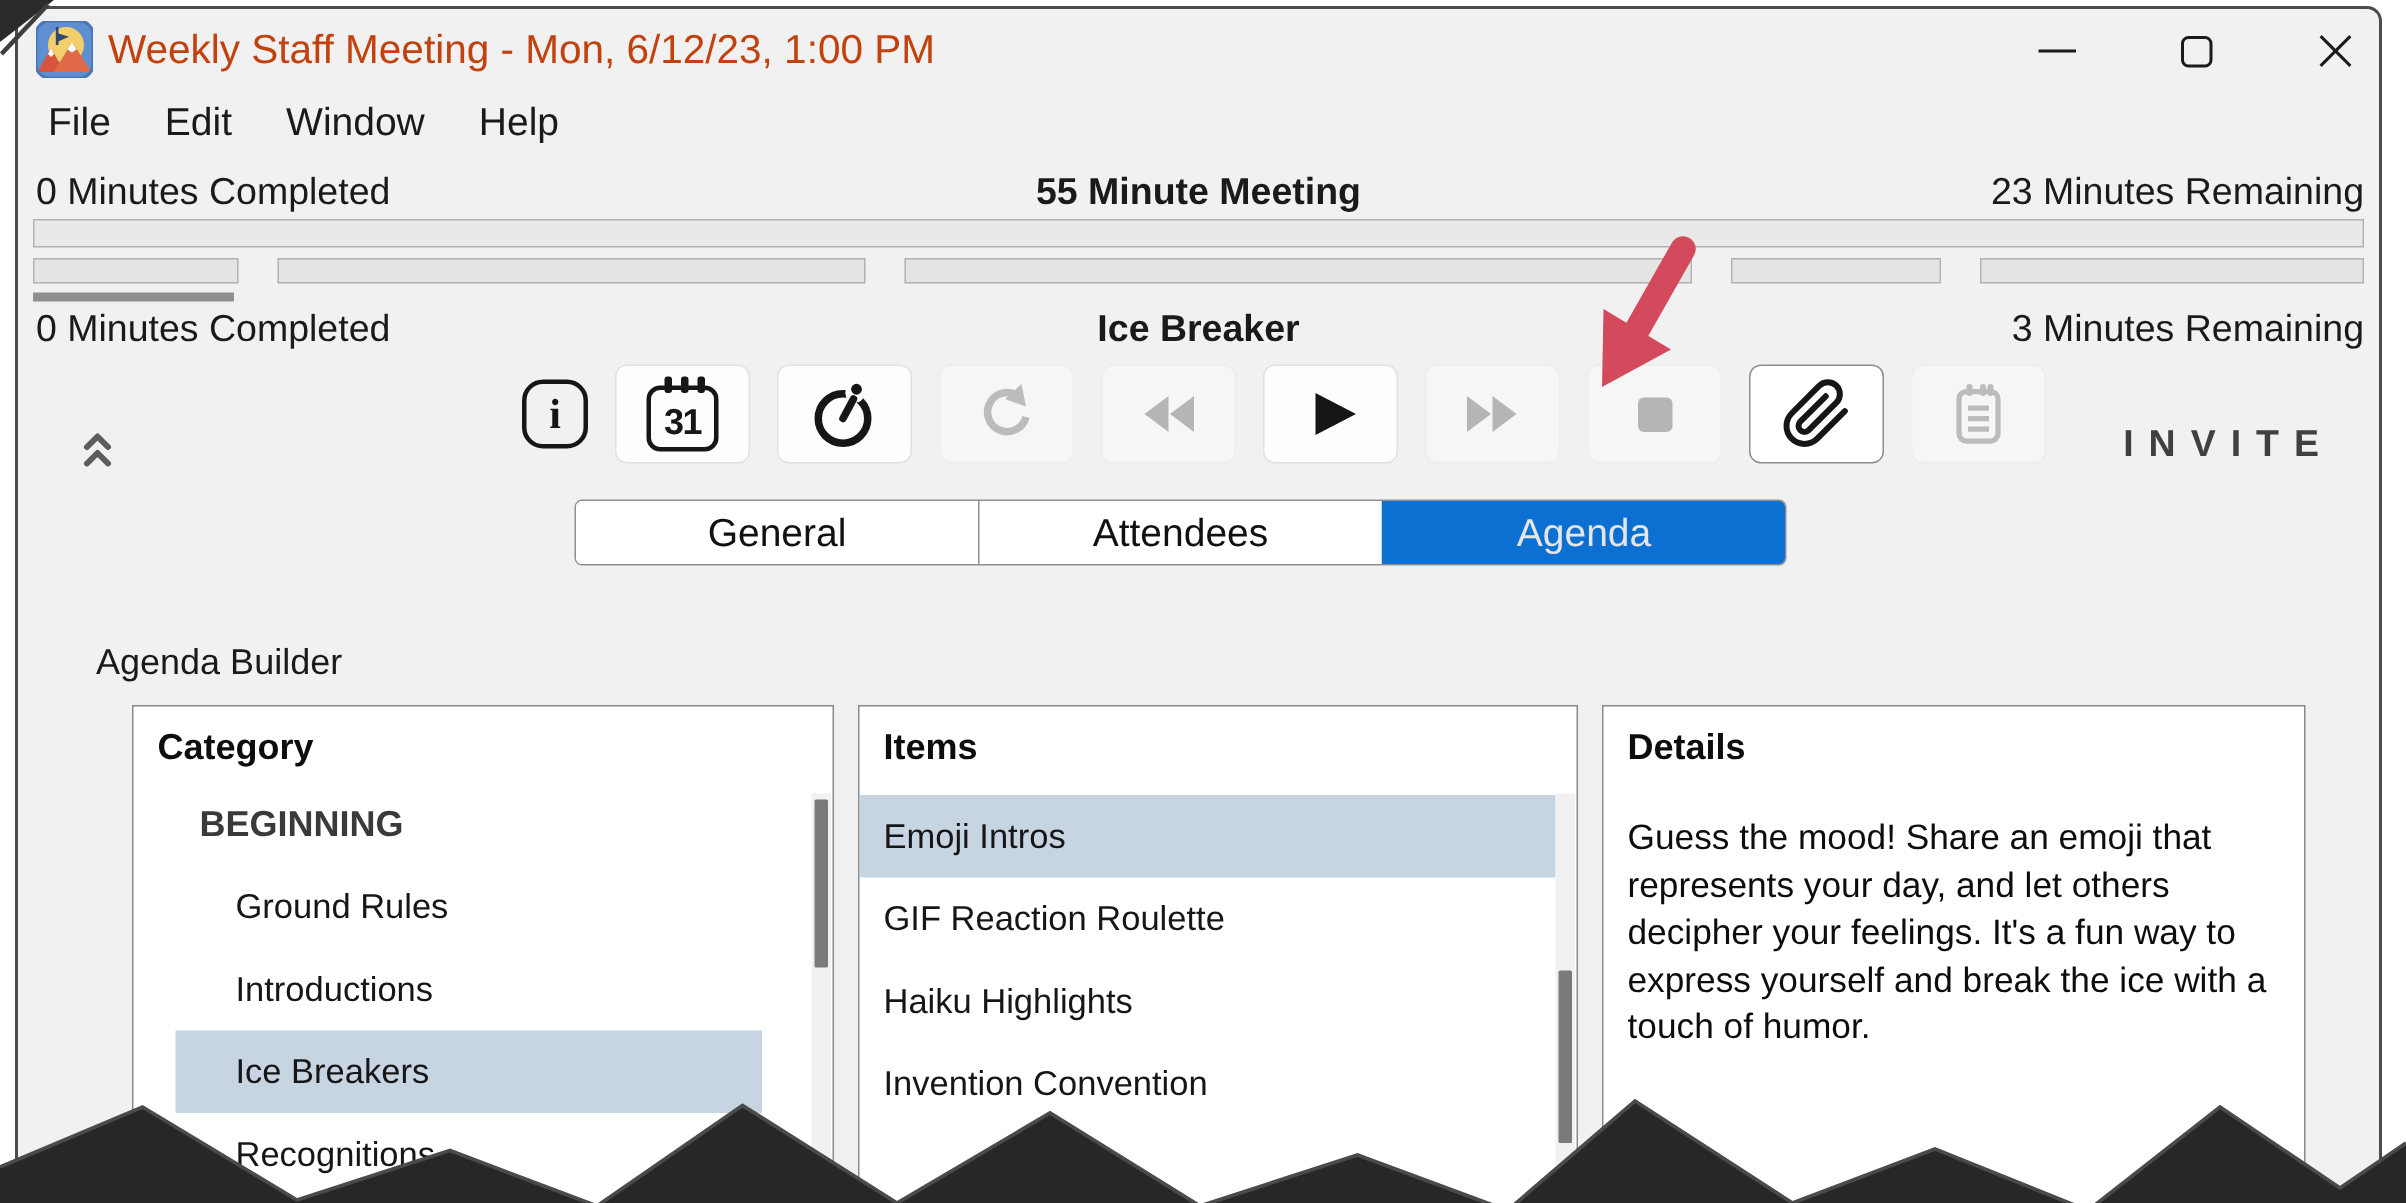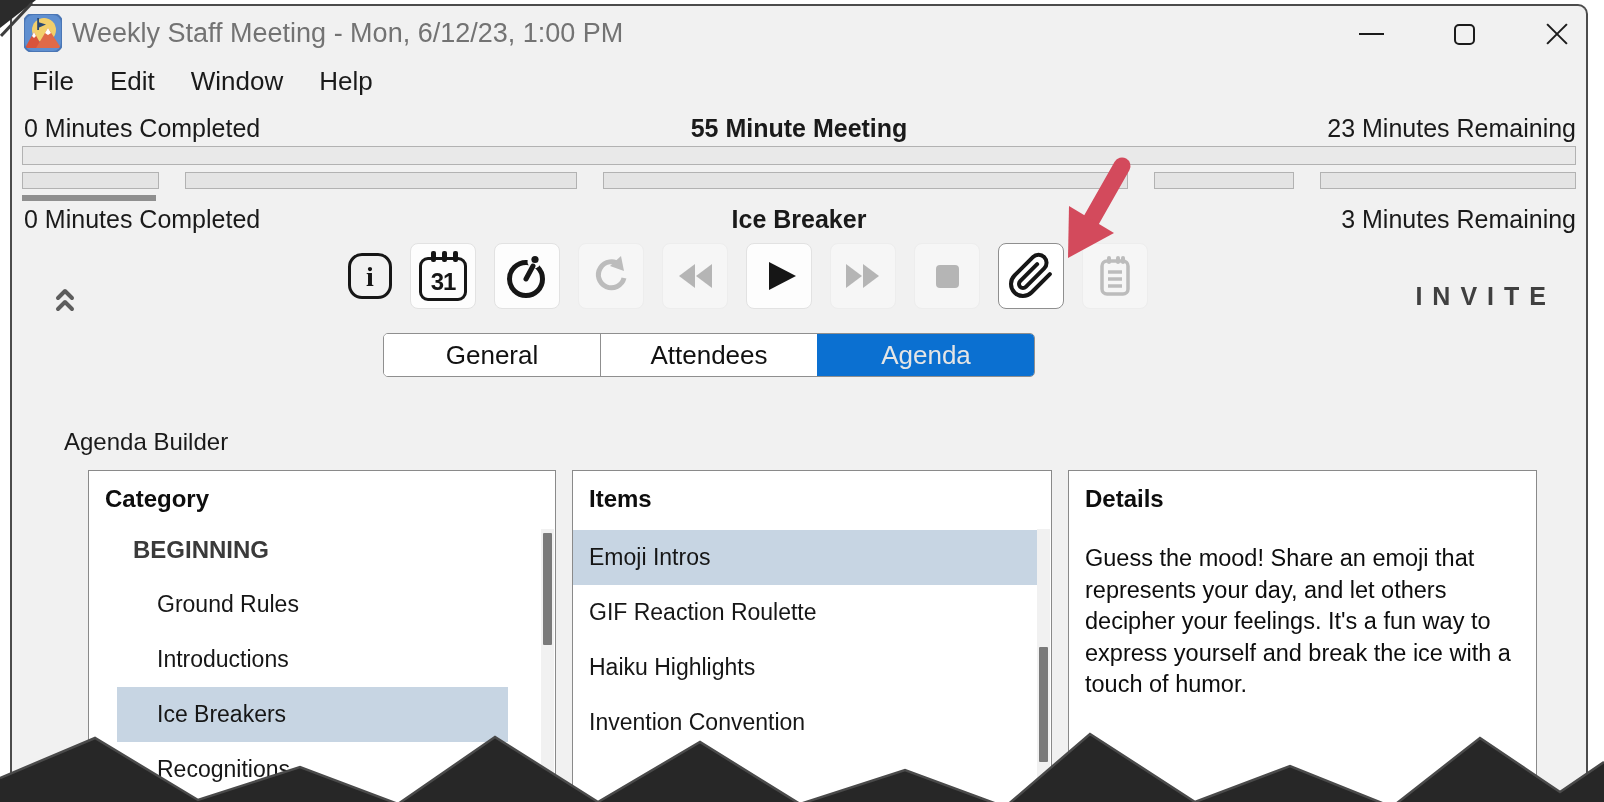--- a/index.html
+++ b/index.html
@@ -6,21 +6,21 @@
   html,body { width:1604px; height:802px; overflow:hidden; background:#fff;
     font-family:"Liberation Sans", sans-serif; color:#161616; }
   .stage { position:absolute; left:0; top:0; width:1604px; height:802px; }
 
   
   .window { position:absolute; left:10px; top:4px; width:1578px; height:858px;
     background:#f1f1f1; border:2px solid #4c4c4c; border-bottom:none;
     border-radius:10px 10px 0 0; }
   .titlebar { position:absolute; left:0; top:0; width:100%; height:54px; }
   .app-icon { position:absolute; left:12px; top:8px; width:38px; height:38px; }
-  .win-title { position:absolute; left:60px; top:12px; font-size:27px; color:#737373; white-space:nowrap; }
+  .win-title { position:absolute; left:60px; top:12px; font-size:27px; color:#c2410c; white-space:nowrap; }
   .win-btn { position:absolute; top:6px; width:46px; height:44px; display:flex; align-items:center; justify-content:center; }
   .glyph-min { width:25px; height:2px; background:#1b1b1b; }
   .glyph-max { width:21px; height:21px; border:2px solid #1b1b1b; border-radius:5px; }
   .glyph-close { position:relative; width:28px; height:28px; }
   .glyph-close i { position:absolute; left:0; top:13px; width:28px; height:2px; background:#1b1b1b; }
   .glyph-close i:first-child { transform:rotate(45deg); }
   .glyph-close i:last-child  { transform:rotate(-45deg); }
 
   .menubar { position:absolute; left:20px; top:60px; display:flex; gap:36px; font-size:26px; color:#1a1a1a; }
   .menubar span { cursor:default; }
@@ -32,37 +32,37 @@
   .plabels .r { position:absolute; right:0; }
   .row1 { top:108px; } .row2 { top:199px; }
   .mainbar { position:absolute; left:10px; top:140px; width:1554px; height:19px;
     background:#e9e9e9; border:1px solid #b2b2b2; }
   .segrow { position:absolute; left:10px; top:166px; width:1554px; height:17px; display:flex; gap:26px; }
   .seg { height:17px; background:#e4e4e4; border:1px solid #b2b2b2; }
   .seg-underline { position:absolute; left:10px; top:189px; width:134px; height:6px; background:#8f8f8f; }
 
   
   .toolbar { position:absolute; left:336px; top:236px; display:flex; gap:18px; align-items:center; height:68px; }
-  .tbtn { width:66px; height:66px; background:#fdfdfd; border:1px solid #e2e2e2; border-radius:8px;
+  .tbtn { width:90px; height:66px; background:#fdfdfd; border:1px solid #e2e2e2; border-radius:8px;
     display:flex; align-items:center; justify-content:center; }
   .tbtn.disabled { background:#f6f6f6; border-color:#ededed; }
   .tbtn.hl { border-color:#8f8f8f; background:#ffffff; }
   .info-glyph { width:44px; height:46px; border:3px solid #161616; border-radius:14px;
     display:flex; align-items:center; justify-content:center;
     font-family:"Liberation Serif", serif; font-weight:bold; font-size:28px; padding-top:2px; }
   .cal { position:relative; width:48px; height:44px; border:3.5px solid #161616; border-radius:9px;
     display:flex; align-items:flex-end; justify-content:center; font-weight:bold; font-size:24px; margin-top:6px; }
   .cal b { padding-bottom:2px; letter-spacing:-1px; }
   .cal i { position:absolute; top:-9px; left:9px; width:5px; height:11px; background:#161616; border-radius:2px;
     box-shadow:11px 0 #161616, 22px 0 #161616; }
   .collapse-chevron { position:absolute; left:40px; top:278px; width:26px; height:30px; color:#5d5d5d; }
   .invite { position:absolute; right:30px; top:276px; font-size:25px; font-weight:bold; letter-spacing:10px; color:#404040; }
 
   
-  .tabs { position:absolute; left:371px; top:327px; width:652px; height:44px; display:flex;
+  .tabs { position:absolute; left:371px; top:327px; width:808px; height:44px; display:flex;
     border:1px solid #8f8f8f; border-radius:5px; background:#fff; }
   .tab { flex:1; display:flex; align-items:center; justify-content:center; font-size:26px; color:#111; background:#fff; }
   .tab + .tab { border-left:1px solid #8f8f8f; }
   .tab:first-child { border-radius:4px 0 0 4px; }
   .tab.active { background:var(--accent); color:#e5e5e5; border-left-color:var(--accent); border-radius:0 4px 4px 0; }
 
   
   .builder-label { position:absolute; left:52px; top:422px; font-size:24px; color:#1a1a1a; }
   .panel { position:absolute; top:464px; height:352px; background:#fff; border:1.5px solid #8a8a8a; overflow:hidden; }
   .panel h3 { font-size:24px; font-weight:bold; padding:14px 0 0 16px; color:#0d0d0d; }

